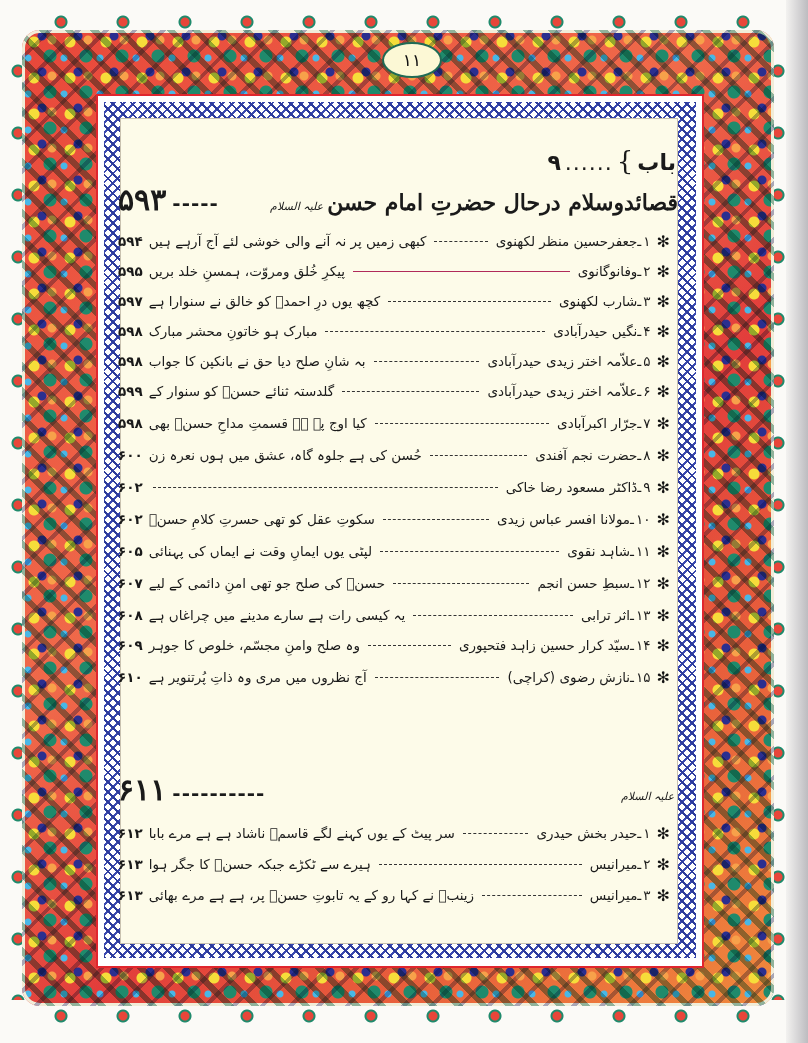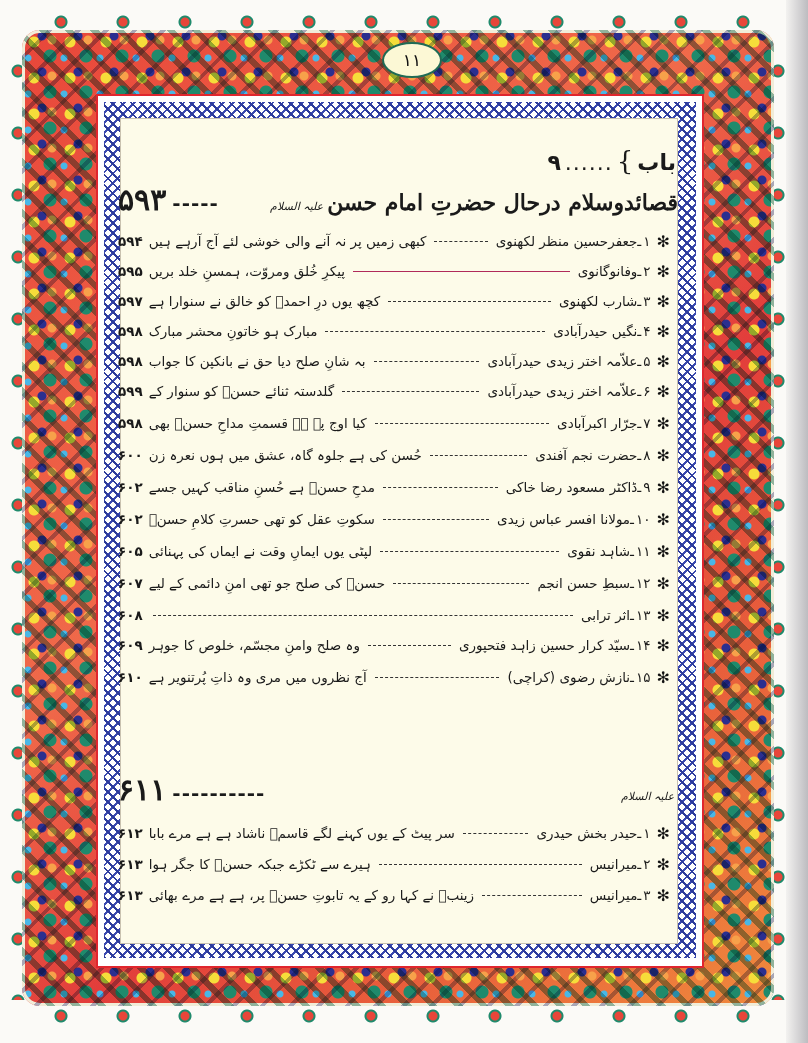--- a/index.html
+++ b/index.html
@@ -153,25 +153,25 @@
 
   <div class="entries" style="top:108px">
     <div class="entry" style="top:0px"><span class="star">✻</span><span class="num">۱</span>ـ<span class="poet">جعفرحسین منظر لکھنوی</span><span class="dash"></span><span class="verse">کبھی زمیں پر نہ آنے والی خوشی لئے آج آرہے ہیں</span><span class="page">۵۹۴</span></div>
     <div class="entry" style="top:30px"><span class="star">✻</span><span class="num">۲</span>ـ<span class="poet">وفانوگانوی</span><span class="dash colored"></span><span class="verse">پیکرِ خُلق ومروّت، ہمسنِ خلد بریں</span><span class="page">۵۹۵</span></div>
     <div class="entry" style="top:60px"><span class="star">✻</span><span class="num">۳</span>ـ<span class="poet">شارب لکھنوی</span><span class="dash"></span><span class="verse">کچھ یوں درِ احمدؐ کو خالق نے سنوارا ہے</span><span class="page">۵۹۷</span></div>
     <div class="entry" style="top:90px"><span class="star">✻</span><span class="num">۴</span>ـ<span class="poet">نگیں حیدرآبادی</span><span class="dash"></span><span class="verse">مبارک ہو خاتونِ محشر مبارک</span><span class="page">۵۹۸</span></div>
     <div class="entry" style="top:120px"><span class="star">✻</span><span class="num">۵</span>ـ<span class="poet">علاّمہ اختر زیدی حیدرآبادی</span><span class="dash"></span><span class="verse">بہ شانِ صلح دیا حق نے بانکپن کا جواب</span><span class="page">۵۹۸</span></div>
     <div class="entry" style="top:150px"><span class="star">✻</span><span class="num">۶</span>ـ<span class="poet">علاّمہ اختر زیدی حیدرآبادی</span><span class="dash"></span><span class="verse">گلدستہ ثنائے حسنؑ کو سنوار کے</span><span class="page">۵۹۹</span></div>
     <div class="entry" style="top:182px"><span class="star">✻</span><span class="num">۷</span>ـ<span class="poet">جرّار اکبرآبادی</span><span class="dash"></span><span class="verse">کیا اوج پہ ہے قسمتِ مداحِ حسنؑ بھی</span><span class="page">۵۹۸</span></div>
     <div class="entry" style="top:214px"><span class="star">✻</span><span class="num">۸</span>ـ<span class="poet">حضرت نجم آفندی</span><span class="dash"></span><span class="verse">حُسن کی ہے جلوہ گاہ، عشق میں ہوں نعرہ زن</span><span class="page">۶۰۰</span></div>
-    <div class="entry" style="top:246px"><span class="star">✻</span><span class="num">۹</span>ـ<span class="poet">ڈاکٹر مسعود رضا خاکی</span><span class="dash"></span><span class="verse">مدحِ حسنؑ ہے حُسنِ مناقب کہیں جسے</span><span class="page">۶۰۲</span></div>
+    <div class="entry" style="top:246px"><span class="star">✻</span><span class="num">۹</span>ـ<span class="poet">ڈاکٹر مسعود رضا خاکی</span><span class="dash"></span><span class="page">۶۰۲</span></div>
     <div class="entry" style="top:278px"><span class="star">✻</span><span class="num">۱۰</span>ـ<span class="poet">مولانا افسر عباس زیدی</span><span class="dash"></span><span class="verse">سکوتِ عقل کو تھی حسرتِ کلامِ حسنؑ</span><span class="page">۶۰۲</span></div>
     <div class="entry" style="top:310px"><span class="star">✻</span><span class="num">۱۱</span>ـ<span class="poet">شاہد نقوی</span><span class="dash"></span><span class="verse">لپٹی یوں ایماںِ وقت نے ایماں کی پہنائی</span><span class="page">۶۰۵</span></div>
     <div class="entry" style="top:342px"><span class="star">✻</span><span class="num">۱۲</span>ـ<span class="poet">سبطِ حسن انجم</span><span class="dash"></span><span class="verse">حسنؑ کی صلح جو تھی امنِ دائمی کے لیے</span><span class="page">۶۰۷</span></div>
-    <div class="entry" style="top:374px"><span class="star">✻</span><span class="num">۱۳</span>ـ<span class="poet">اثر ترابی</span><span class="dash"></span><span class="page">۶۰۸</span></div>
+    <div class="entry" style="top:374px"><span class="star">✻</span><span class="num">۱۳</span>ـ<span class="poet">اثر ترابی</span><span class="dash"></span><span class="verse">یہ کیسی رات ہے سارے مدینے میں چراغاں ہے</span><span class="page">۶۰۸</span></div>
     <div class="entry" style="top:404px"><span class="star">✻</span><span class="num">۱۴</span>ـ<span class="poet">سیّد کرار حسین زاہد فتحپوری</span><span class="dash"></span><span class="verse">وہ صلح وامنِ مجسّم، خلوص کا جوہر</span><span class="page">۶۰۹</span></div>
     <div class="entry" style="top:436px"><span class="star">✻</span><span class="num">۱۵</span>ـ<span class="poet">نازش رضوی (کراچی)</span><span class="dash"></span><span class="verse">آج نظروں میں مری وہ ذاتِ پُرتنویر ہے</span><span class="page">۶۱۰</span></div>
   </div>
 
   <div class="heading" style="top:654px">
     <div class="right-part">
       <span class="honor">علیہ السلام</span>
     </div>
     <div class="left-part">
       <span class="leader">----------</span>

